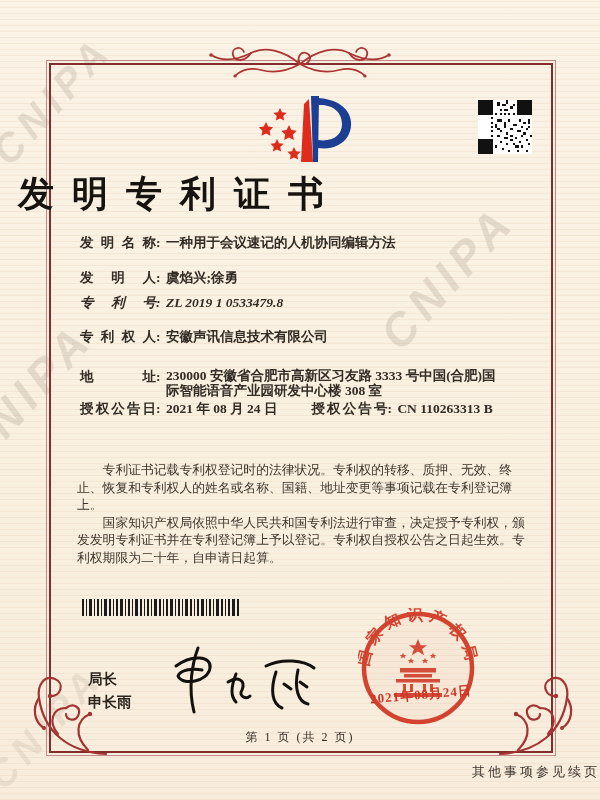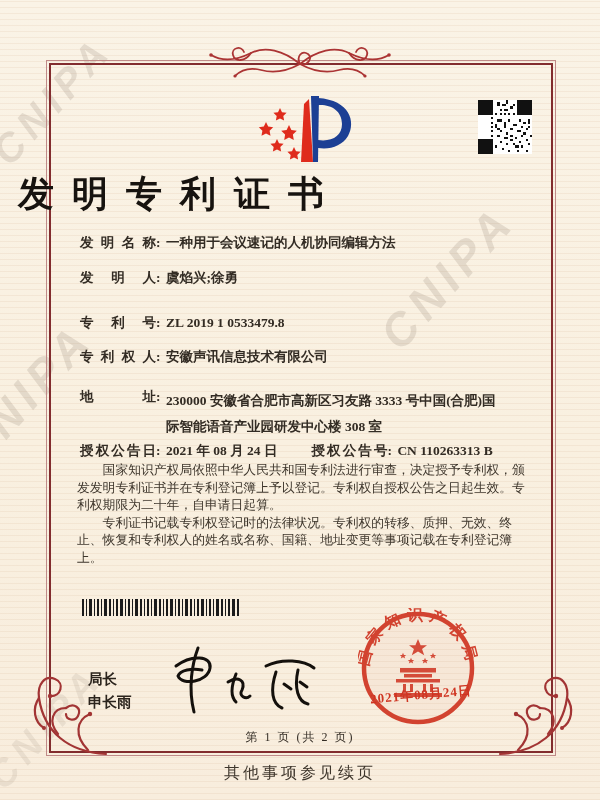--- a/index.html
+++ b/index.html
@@ -26,36 +26,36 @@
   .flourish{position:absolute; z-index:3;}
   .fl-bl{left:24px; top:666px;}
   .fl-br{left:496px; top:666px; transform:scaleX(-1);}
   .cert-no{position:absolute; left:80px; top:97px; font-size:13.5px; letter-spacing:2px; color:#3b332a; z-index:4;}
   .logo{position:absolute; left:252px; top:92px; z-index:4;}
   .qr{position:absolute; left:478px; top:100px; z-index:4;}
   .title{position:absolute; left:0; top:170px; width:600px; text-align:left;
     font-size:36px; font-weight:bold; letter-spacing:18px; text-indent:18px; color:#17130f; z-index:4;}
   .fields{position:absolute; left:80px; top:234px; width:460px; font-size:13.5px; font-weight:600; z-index:4;}
   .frow{line-height:18px;}
-  .m17{margin-bottom:17px;} .m15{margin-bottom:27px;} .m16{margin-bottom:16px;} .m14{margin-bottom:22px;font-family:Liberation Serif, serif;} .m1{margin-bottom:2px;}
+  .m17{margin-bottom:17px;} .m15{margin-bottom:7px;} .m16{margin-bottom:16px;font-style:italic;} .m14{margin-bottom:22px;font-family:Liberation Serif, serif;} .m1{margin-bottom:2px;}
   .flabel{display:inline-block; width:76px; text-align:justify; text-align-last:justify; vertical-align:top;}
   .colon{display:inline-block; width:10px; vertical-align:top;}
   .fvalue{display:inline-block; vertical-align:top; max-width:345px;}
-  .addr{width:335px; line-height:26px;}
+  .addr{width:335px; line-height:15px;}
   .gval{width:142px;}
   .paras{position:absolute; left:77px; top:462px; width:450px; font-size:12.8px; line-height:17.6px; color:#3e362c; z-index:4;}
   .paras p{margin:0; text-indent:2em;}
   .barcode{position:absolute; left:82px; top:599px; z-index:4;}
   .sig-block{position:absolute; left:88px; top:668px; font-size:14.5px; font-weight:bold; line-height:23px; color:#2b241d; z-index:4;}
   .sig-hand{position:absolute; left:158px; top:640px; z-index:4;}
   .seal{position:absolute; left:358px; top:608px; z-index:5; opacity:0.92;}
   .seal-date{position:absolute; left:354px; top:686px; width:134px; text-align:center;
     font-size:13px; font-weight:bold; color:#cf3522; letter-spacing:1px; transform:rotate(-5deg); z-index:6;}
   .page-info{position:absolute; left:0; top:729px; width:600px; text-align:center; font-size:12px; letter-spacing:2px; color:#332c24; z-index:4;}
-  .footer-note{position:absolute; left:0; top:763px; width:600px; text-align:center; font-size:16px; letter-spacing:3px; color:#3e362c; z-index:4;}
+  .footer-note{position:absolute; left:0; top:763px; width:600px; text-align:right; font-size:13px; letter-spacing:3px; color:#3e362c; z-index:4;}
 </style>
 </head>
 <body>
 
 <div class="page">
 
   <span class="watermark wm1">CNIPA</span>
   <span class="watermark wm2">CNIPA</span>
   <span class="watermark wm3">CNIPA</span>
   <span class="watermark wm4">CNIPA</span>
@@ -209,22 +209,22 @@
     <div class="frow m1">
       <span class="flabel">地址</span><span class="colon">:</span><span class="fvalue addr">230000 安徽省合肥市高新区习友路 3333 号中国(合肥)国际智能语音产业园研发中心楼 308 室</span>
     </div>
     <div class="frow">
       <span class="flabel">授权公告日</span><span class="colon">:</span><span class="fvalue gval">2021 年 08 月 24 日</span>
       <span class="flabel">授权公告号</span><span class="colon">:</span><span class="fvalue">CN 110263313 B</span>
     </div>
   </div>
 
   <div class="paras">
+    <p>专利证书记载专利权登记时的法律状况。专利权的转移、质押、无效、终止、恢复和专利权人的姓名或名称、国籍、地址变更等事项记载在专利登记簿上。</p>
     <p>国家知识产权局依照中华人民共和国专利法进行审查，决定授予专利权，颁发发明专利证书并在专利登记簿上予以登记。专利权自授权公告之日起生效。专利权期限为二十年，自申请日起算。</p>
-    <p>专利证书记载专利权登记时的法律状况。专利权的转移、质押、无效、终止、恢复和专利权人的姓名或名称、国籍、地址变更等事项记载在专利登记簿上。</p>
   </div>
 
   <svg class="barcode" width="158" height="17" viewBox="0 0 158 17">
     <g fill="#1b1b1b">
       <rect x="0" width="2" height="17"></rect>
         <rect x="4" width="1" height="17"></rect>
         <rect x="7" width="3" height="17"></rect>
         <rect x="12" width="1" height="17"></rect>
         <rect x="15" width="2" height="17"></rect>
         <rect x="19" width="1" height="17"></rect>

